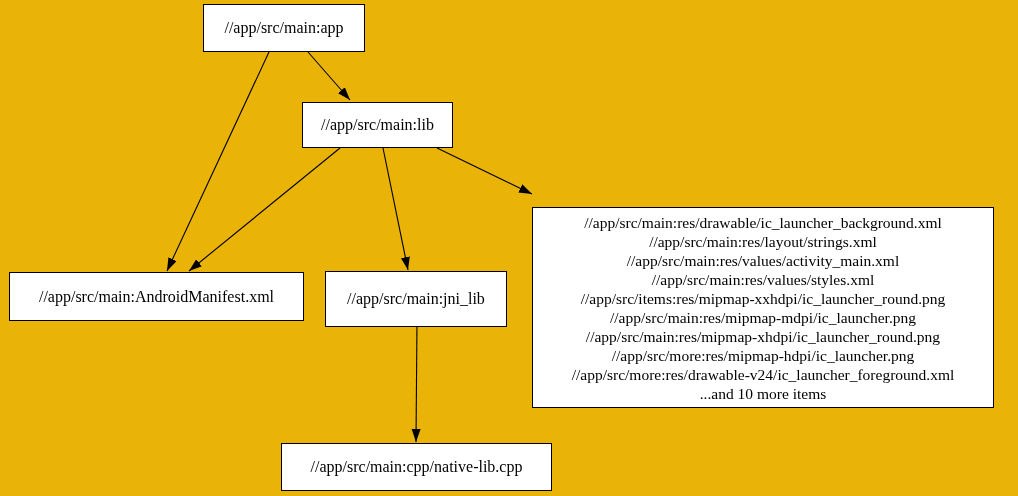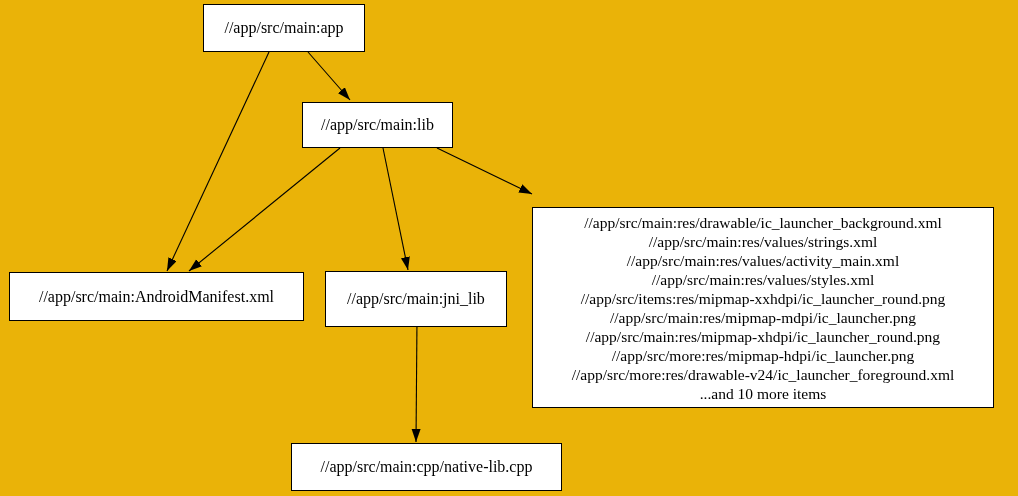--- a/index.html
+++ b/index.html
@@ -35,21 +35,21 @@
     z-index: 1;
     white-space: nowrap;
   }
   #node-app            { left: 203px; top: 4px;   width: 162px; height: 48px; }
   #node-lib            { left: 302px; top: 102px; width: 151px; height: 46px; }
   #node-manifest       { left: 9px;   top: 272px; width: 295px; height: 49px; text-align: center; }
   #node-jni-lib        { left: 325px; top: 271px; width: 182px; height: 56px; }
   #node-resources      { left: 532px; top: 195px; width: 462px; height: 201px;
                          flex-direction: column; font-size: 15.5px; line-height: 19px;
                          padding: 4px 14px; margin-top: 12px; }
-  #node-native-lib-cpp { left: 291px; top: 443px; width: 271px; height: 48px; }
+  #node-native-lib-cpp { left: 281px; top: 443px; width: 271px; height: 48px; }
   .res-line { width: 100%; text-align: center; }
   svg line { stroke: #000000; stroke-width: 1.1px; }
 </style>
 </head>
 <body>
 
 <div id="canvas">
 
   <svg id="edge-layer" width="1018" height="496" viewBox="0 0 1018 496">
     <defs>
@@ -68,21 +68,21 @@
   <div class="node" id="node-app">//app/src/main:app</div>
 
   <div class="node" id="node-lib">//app/src/main:lib</div>
 
   <div class="node" id="node-manifest">//app/src/main:AndroidManifest.xml</div>
 
   <div class="node" id="node-jni-lib">//app/src/main:jni_lib</div>
 
   <div class="node" id="node-resources">
     <div class="res-line">//app/src/main:res/drawable/ic_launcher_background.xml</div>
-    <div class="res-line">//app/src/main:res/values/strings.xml</div>
+    <div class="res-line">//app/src/main:res/layout/strings.xml</div>
     <div class="res-line">//app/src/main:res/values/activity_main.xml</div>
     <div class="res-line">//app/src/main:res/values/styles.xml</div>
     <div class="res-line">//app/src/items:res/mipmap-xxhdpi/ic_launcher_round.png</div>
     <div class="res-line">//app/src/main:res/mipmap-mdpi/ic_launcher.png</div>
     <div class="res-line">//app/src/main:res/mipmap-xhdpi/ic_launcher_round.png</div>
     <div class="res-line">//app/src/more:res/mipmap-hdpi/ic_launcher.png</div>
     <div class="res-line">//app/src/more:res/drawable-v24/ic_launcher_foreground.xml</div>
     <div class="res-line">...and 10 more items</div>
   </div>
 

